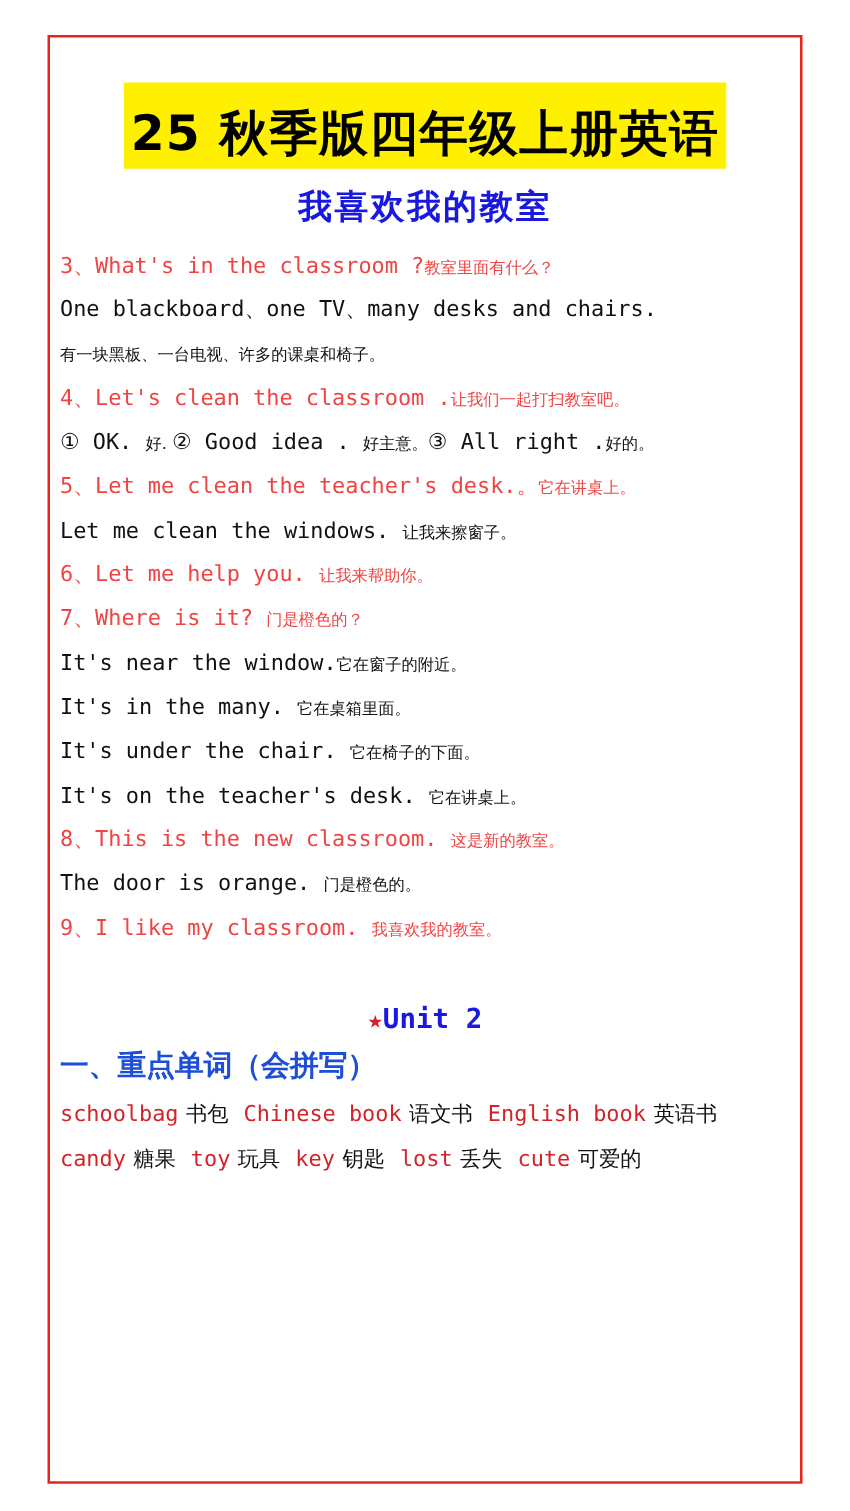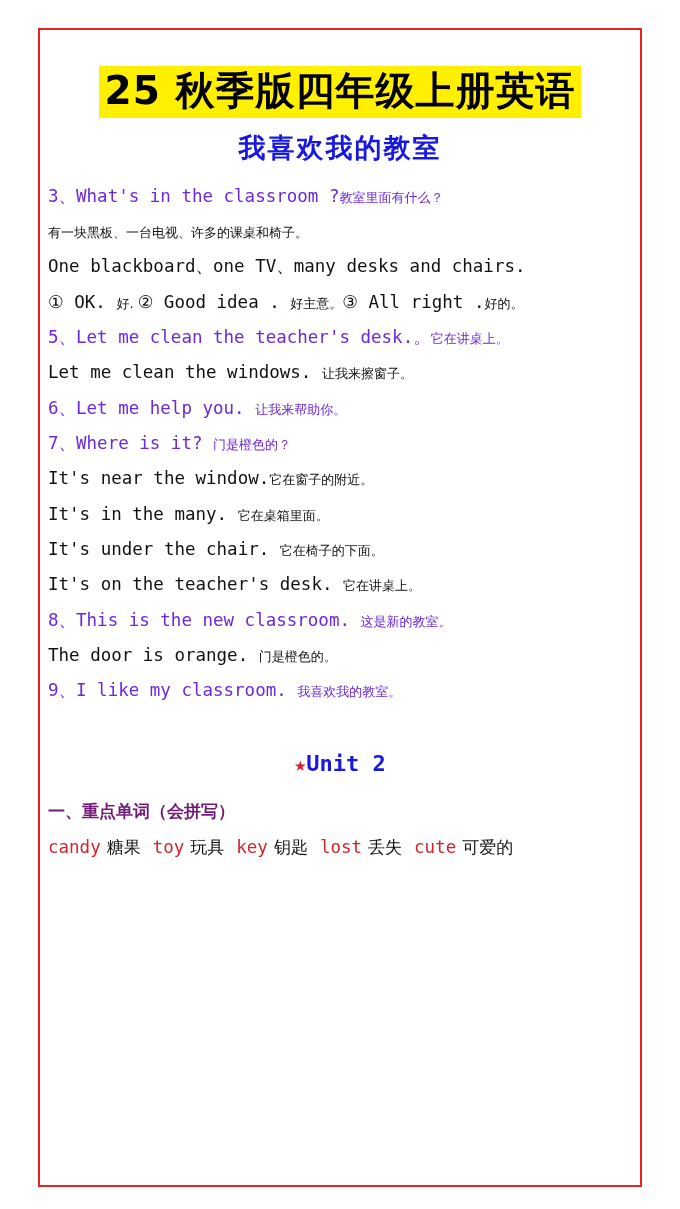--- a/index.html
+++ b/index.html
@@ -40,21 +40,21 @@
   }
   .main-title {
     display: inline-block;
     background: #ffef00;
     color: #000000;
     font-family: "DejaVu Sans", sans-serif;
     font-weight: bold;
     font-size: 39px;
     letter-spacing: 1px;
     line-height: 1.22;
-    padding: 1px 6px 3px 6px;
+    padding: 18px 6px 3px 6px;
     white-space: nowrap;
   }
   .sub-title {
     text-align: center;
     color: #1818e0;
     font-family: "DejaVu Sans", sans-serif;
     font-weight: bold;
     font-size: 27px;
     letter-spacing: 2px;
     margin-top: 12px;
@@ -65,37 +65,37 @@
     font-size: 17.5px;
     line-height: 1.62;
     margin: 0 0 7px 0;
     white-space: nowrap;
     letter-spacing: 0px;
   }
   .line .cn {
     font-family: "DejaVu Sans", sans-serif;
     font-size: 13px;
   }
-  .c-red { color: #6d28d9; }
+  .c-red { color: #ef4444; }
   .c-black { color: #111111; }
   .unit-head {
     text-align: center;
     color: #1818e0;
     font-family: "DejaVu Sans Mono", monospace;
     font-weight: bold;
     font-size: 22px;
     margin-top: 46px;
-    margin-bottom: 24px;
+    margin-bottom: 9px;
   }
   .star { color: #d2232a; font-size: 20px; }
   .section-head {
-    color: #701a75;
+    color: #1d4ed8;
     font-family: Liberation Mono, monospace;
     font-weight: bold;
-    font-size: 17px;
+    font-size: 23px;
     margin: 6px 0 10px 0;
   }
   .word-line {
     font-family: "DejaVu Sans Mono", monospace;
     font-size: 17.5px;
     line-height: 1.6;
     margin: 0 0 8px 0;
     white-space: nowrap;
     color: #d2232a;
   }
@@ -115,22 +115,23 @@
   <div class="content">
 
     <div class="title-wrap">
       <span class="main-title">25 秋季版四年级上册英语</span>
     </div>
 
     <div class="sub-title">我喜欢我的教室</div>
 
     <div id="lines-container">
         <p class="line"><span class="c-red">3、What's in the classroom ?</span><span class="c-red cn">教室里面有什么？</span></p>
+        <p class="line"><span class="c-black">One blackboard、one TV、many desks and chairs.</span></p>
         <p class="line"><span class="c-black cn">有一块黑板、一台电视、许多的课桌和椅子。</span></p>
-        <p class="line"><span class="c-black">One blackboard、one TV、many desks and chairs.</span></p>
+        <p class="line"><span class="c-red">4、Let's clean the classroom .</span><span class="c-red cn">让我们一起打扫教室吧。</span></p>
         <p class="line"><span class="c-black">① OK. </span><span class="c-black cn">好. </span><span class="c-black">② Good idea . </span><span class="c-black cn">好主意。</span><span class="c-black">③ All right .</span><span class="c-black cn">好的。</span></p>
         <p class="line"><span class="c-red">5、Let me clean the teacher's desk.。</span><span class="c-red cn">它在讲桌上。</span></p>
         <p class="line"><span class="c-black">Let me clean the windows. </span><span class="c-black cn">让我来擦窗子。</span></p>
         <p class="line"><span class="c-red">6、Let me help you. </span><span class="c-red cn">让我来帮助你。</span></p>
         <p class="line"><span class="c-red">7、Where is it? </span><span class="c-red cn">门是橙色的？</span></p>
         <p class="line"><span class="c-black">It's  near the window.</span><span class="c-black cn">它在窗子的附近。</span></p>
         <p class="line"><span class="c-black">It's  in the many. </span><span class="c-black cn">它在桌箱里面。</span></p>
         <p class="line"><span class="c-black">It's under the chair. </span><span class="c-black cn">它在椅子的下面。</span></p>
         <p class="line"><span class="c-black">It's  on the teacher's desk. </span><span class="c-black cn">它在讲桌上。</span></p>
         <p class="line"><span class="c-red">8、This is the new classroom. </span><span class="c-red cn">这是新的教室。</span></p>
@@ -138,17 +139,18 @@
         <p class="line"><span class="c-red">9、I like my classroom. </span><span class="c-red cn">我喜欢我的教室。</span></p>
       </div>
 
     <div class="unit-head">
       <span class="star">★</span><span>Unit 2</span>
     </div>
 
     <div class="section-head">一、重点单词（会拼写）</div>
 
     <div id="words-container">
+        <p class="word-line"><span>schoolbag</span><span class="sp"></span><span class="cn">书包</span><span class="sp" style="width: 12px;"></span><span>Chinese book</span><span class="sp"></span><span class="cn">语文书</span><span class="sp" style="width: 12px;"></span><span>English book</span><span class="sp"></span><span class="cn">英语书</span></p>
         <p class="word-line"><span>candy</span><span class="sp"></span><span class="cn">糖果</span><span class="sp" style="width: 12px;"></span><span>toy</span><span class="sp"></span><span class="cn">玩具</span><span class="sp" style="width: 12px;"></span><span>key</span><span class="sp"></span><span class="cn">钥匙</span><span class="sp" style="width: 12px;"></span><span>lost</span><span class="sp"></span><span class="cn">丢失</span><span class="sp" style="width: 12px;"></span><span>cute</span><span class="sp"></span><span class="cn">可爱的</span></p>
       </div>
 
   </div>
 </div>
 
 </body></html>

